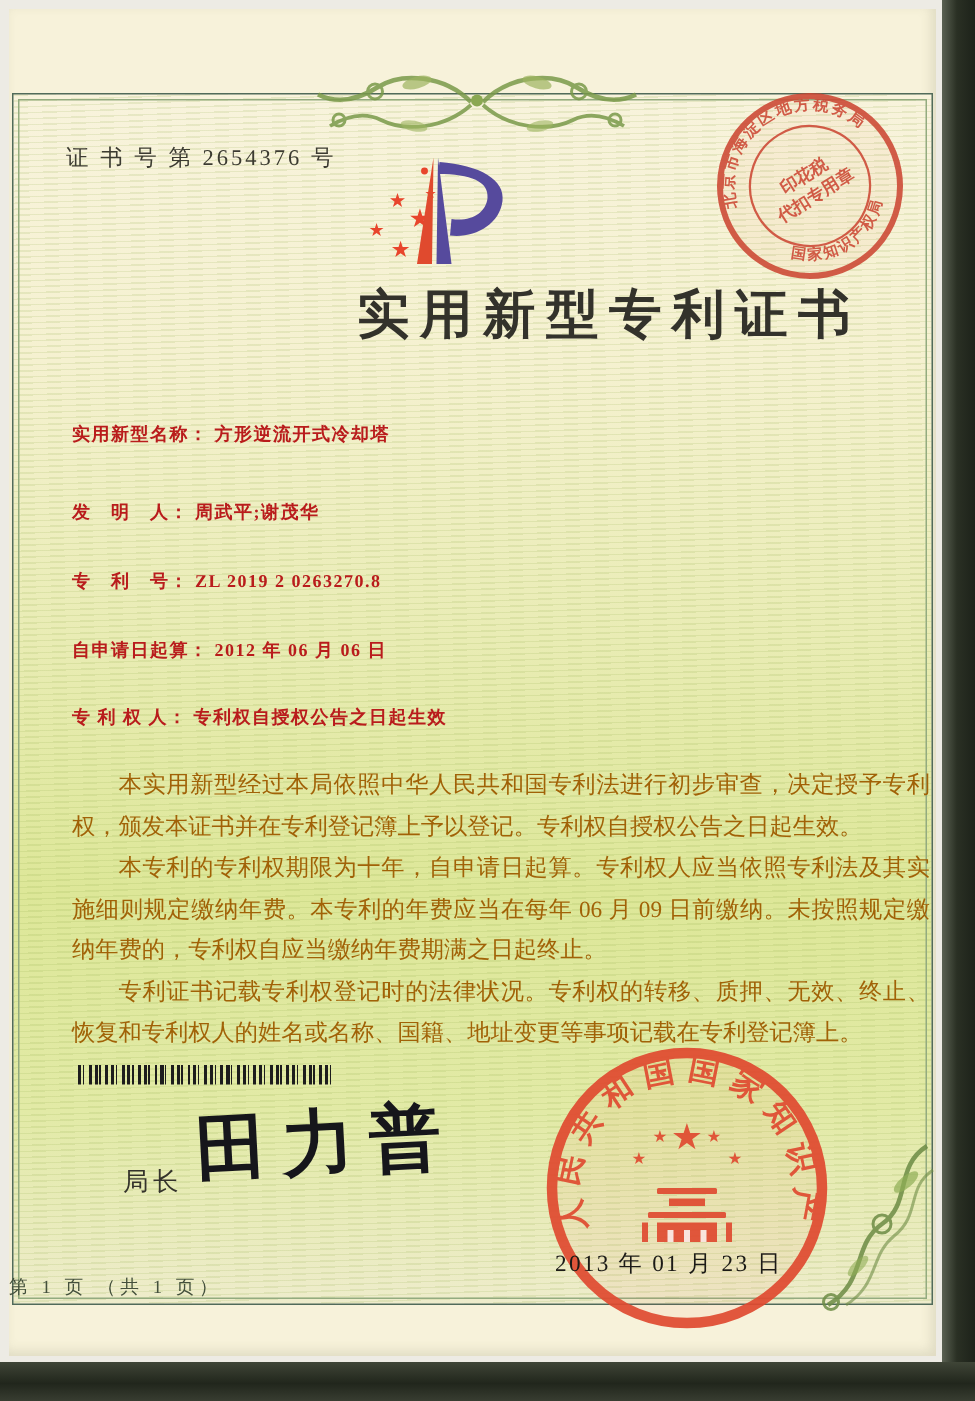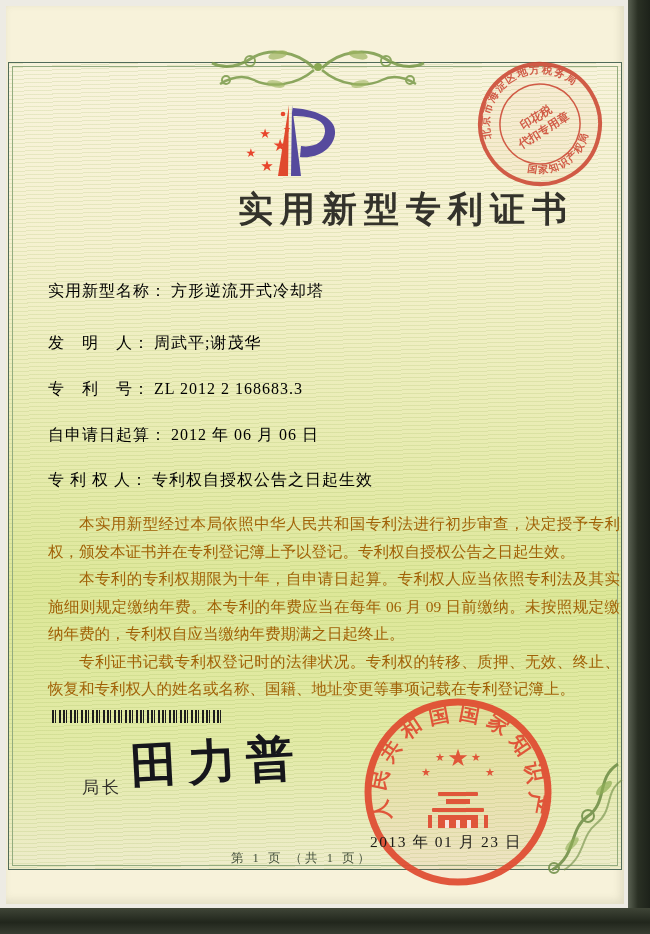--- a/index.html
+++ b/index.html
@@ -15,33 +15,33 @@
   .frame{position:absolute;left:2px;top:56px;width:612px;height:806px;
         border:1.5px solid #516b5a;
         background:
           repeating-linear-gradient(178deg, rgba(140,170,70,0.16) 0px, rgba(140,170,70,0.16) 1px, rgba(0,0,0,0) 1px, rgba(0,0,0,0) 4px),
           linear-gradient(180deg,#f8f3dc 0%,#f5f1d0 22%,#e9ecb4 45%,#dde798 66%,#e2eaa6 84%,#eeeccb 100%);}
   .frame::before{content:"";position:absolute;inset:3px;border:1px solid #93ab7f;pointer-events:none;}
   .abs{position:absolute;}
   .cert-number{left:38px;top:90px;font-size:15px;letter-spacing:2px;color:#3c3b31;}
   .title{left:0;right:50px;top:180px;text-align:right;font-size:35px;font-weight:bold;
          letter-spacing:7px;color:#33322b;}
-  .field{left:42px;font-size:16px;color:#000000;letter-spacing:1px;white-space:nowrap;}
+  .field{left:42px;font-size:12px;color:#b91c1c;letter-spacing:1px;white-space:nowrap;font-weight:bold;}
   .fvalue{margin-left:4px;}
   .paras{left:42px;width:572px;top:504px;font-size:15.5px;line-height:1.78;color:#a16207;
          text-align:justify;}
   .paras p{margin:0;text-indent:2em;}
   .barcode{left:46px;top:704px;width:172px;height:13px;
         background:repeating-linear-gradient(90deg,#1d1d1d 0 2px,transparent 2px 3px,
           #1d1d1d 3px 4px,transparent 4px 7px,#1d1d1d 7px 9px,transparent 9px 11px);}
   .sig-title{left:76px;top:770px;font-size:17px;color:#34332b;letter-spacing:3px;}
   .sig-name{left:124px;top:724px;font-size:48px;font-weight:bold;color:#16161b;
         letter-spacing:10px;transform:rotate(-3deg);font-family:"DejaVu Serif",serif;}
   .issue-date{left:364px;top:826px;font-size:15.5px;color:#1c1b17;letter-spacing:1.5px;z-index:6;}
-  .footer{left:0;width:592px;top:844px;text-align:center;font-size:12.5px;color:#44503c;
+  .footer{left:0;width:592px;top:844px;font-size:12.5px;color:#44503c;
         letter-spacing:3px;}
   .logo{left:236px;top:66px;}
   .tax-stamp{left:464px;top:48px;z-index:5;}
   .seal{left:344px;top:690px;z-index:5;}
   .ornament-top{left:192px;top:36px;}
   .flourish{left:528px;top:752px;}
 </style>
 </head>
 <body>
 
@@ -63,20 +63,21 @@
         <circle cx="28" cy="38" r="4" stroke-width="2"></circle>
         <circle cx="212" cy="38" r="4" stroke-width="2"></circle>
       </g>
       <ellipse cx="80" cy="13" rx="10" ry="4" fill="#9cb45f" opacity="0.7" transform="rotate(-15 80 13)"></ellipse>
       <ellipse cx="160" cy="13" rx="10" ry="4" fill="#9cb45f" opacity="0.7" transform="rotate(15 160 13)"></ellipse>
       <ellipse cx="78" cy="42" rx="9" ry="3.5" fill="#9cb45f" opacity="0.6" transform="rotate(12 78 42)"></ellipse>
       <ellipse cx="162" cy="42" rx="9" ry="3.5" fill="#9cb45f" opacity="0.6" transform="rotate(-12 162 42)"></ellipse>
       <circle cx="120" cy="25" r="4" fill="#8aa852"></circle>
     </svg>
 
+    <div class="abs cert-number">证 书 号 第 2654376 号</div>
 
     <svg class="abs logo" width="125" height="110" viewBox="0 0 125 110">
       <g fill="#e8452c" font-family="DejaVu Sans, sans-serif">
         <circle cx="41" cy="42" r="2.3"></circle>
         <text x="23" y="66" font-size="13" text-anchor="middle">★</text>
         <text x="38" y="79" font-size="17" text-anchor="middle">★</text>
         <text x="9" y="85" font-size="12" text-anchor="middle">★</text>
         <text x="25" y="99" font-size="15" text-anchor="middle">★</text>
         <text x="45" y="60" font-size="9" text-anchor="middle">★</text>
       </g>
@@ -106,21 +107,21 @@
 
     <div class="abs title">实用新型专利证书</div>
 
     <div class="abs field" style="top:275px">
       <span>实用新型名称：</span><span class="fvalue">方形逆流开式冷却塔</span>
     </div>
     <div class="abs field" style="top:327px">
       <span>发　明　人：</span><span class="fvalue">周武平;谢茂华</span>
     </div>
     <div class="abs field" style="top:373px">
-      <span>专　利　号：</span><span class="fvalue">ZL 2012 2 168683.3</span>
+      <span>专　利　号：</span><span class="fvalue">ZL 2019 2 0263270.8</span>
     </div>
     <div class="abs field" style="top:419px">
       <span>自申请日起算：</span><span class="fvalue">2012 年 06 月 06 日</span>
     </div>
     <div class="abs field" style="top:464px">
       <span>专 利 权 人：</span><span class="fvalue">专利权自授权公告之日起生效</span>
     </div>
 
     <div class="abs paras">
       <p>本实用新型经过本局依照中华人民共和国专利法进行初步审查，决定授予专利权，颁发本证书并在专利登记簿上予以登记。专利权自授权公告之日起生效。</p>

